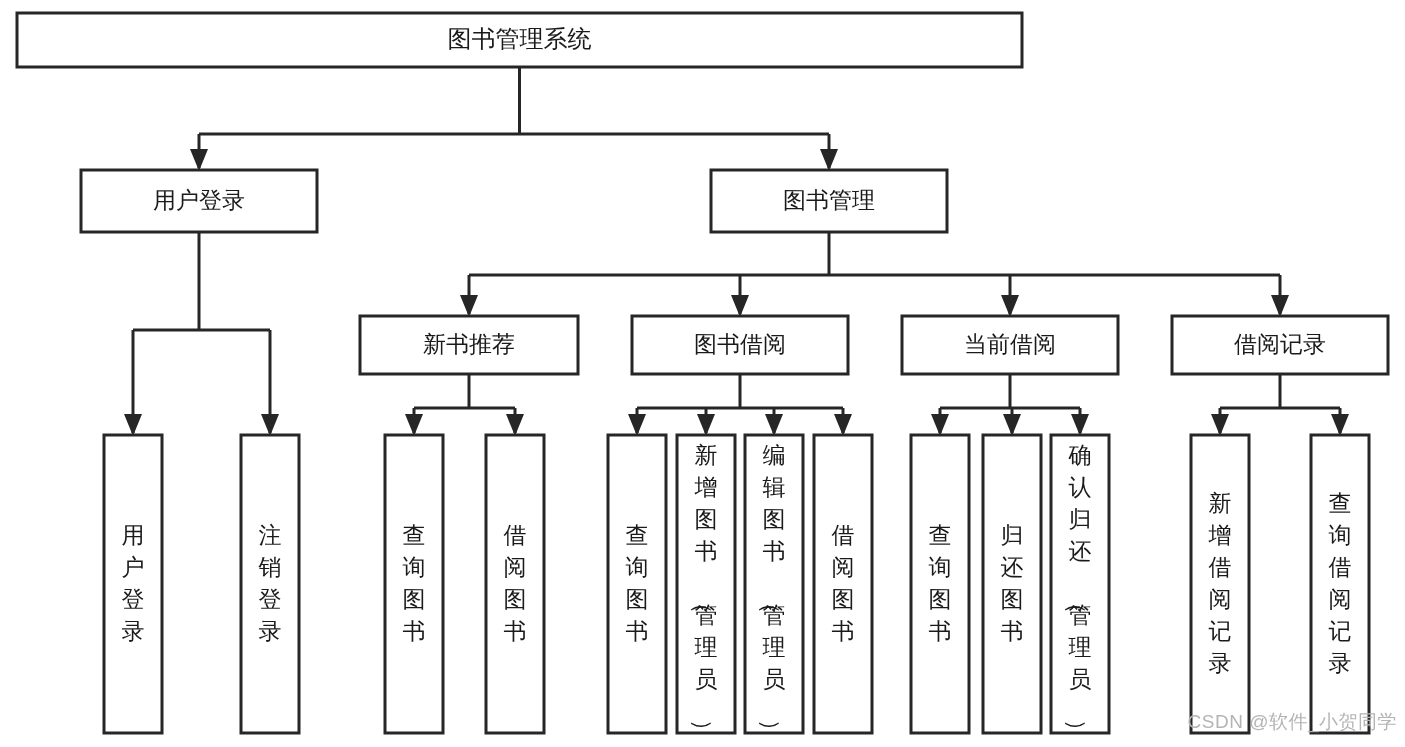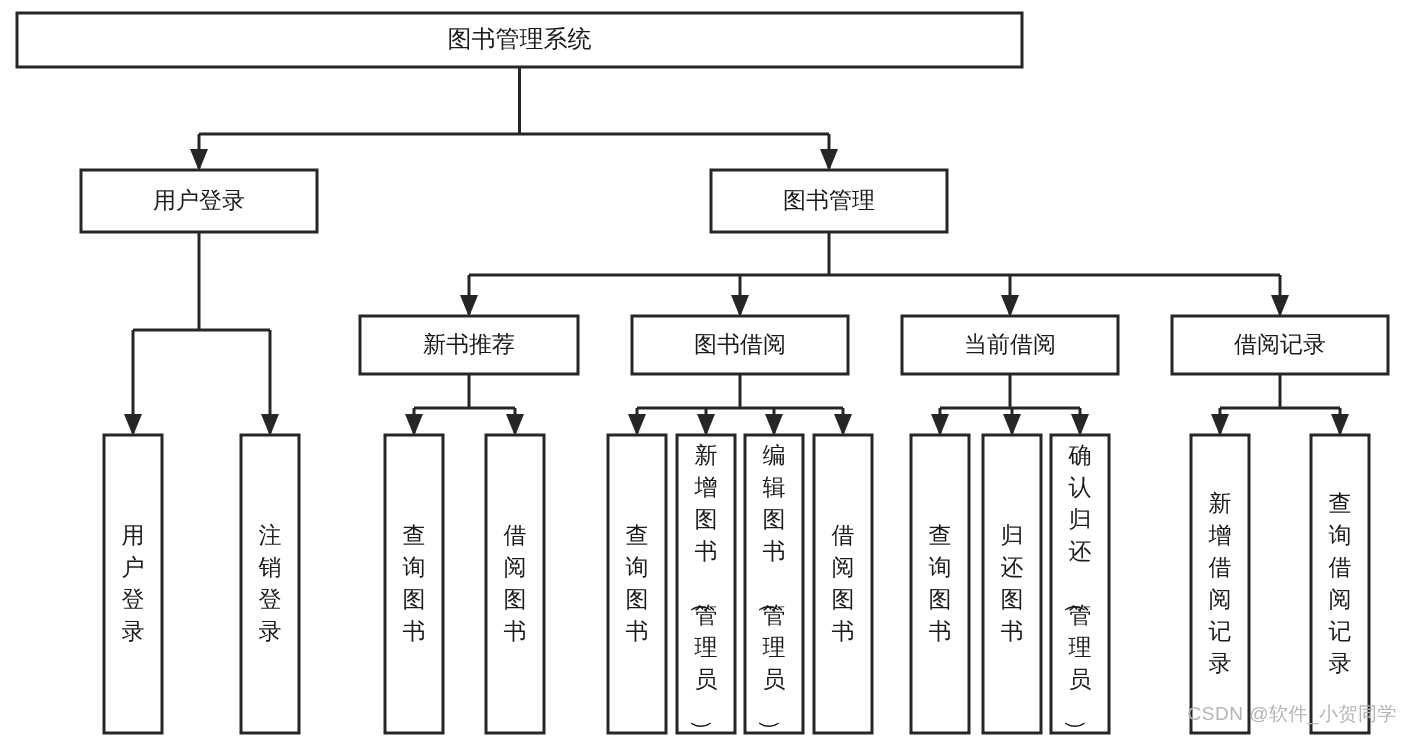--- a/index.html
+++ b/index.html
@@ -48,21 +48,21 @@
     fill: none;
     stroke-linecap: butt;
   }
   .arrow-head {
     fill: #262626;
     stroke: none;
   }
   .watermark {
     position: absolute;
     right: 8px;
-    bottom: 20px;
+    bottom: 12px;
     font-family: "Liberation Sans", "DejaVu Sans", sans-serif;
     font-size: 19px;
     color: #b4b4b4;
     white-space: nowrap;
     letter-spacing: 0.5px;
   }
 </style>
 </head>
 <body>
 

